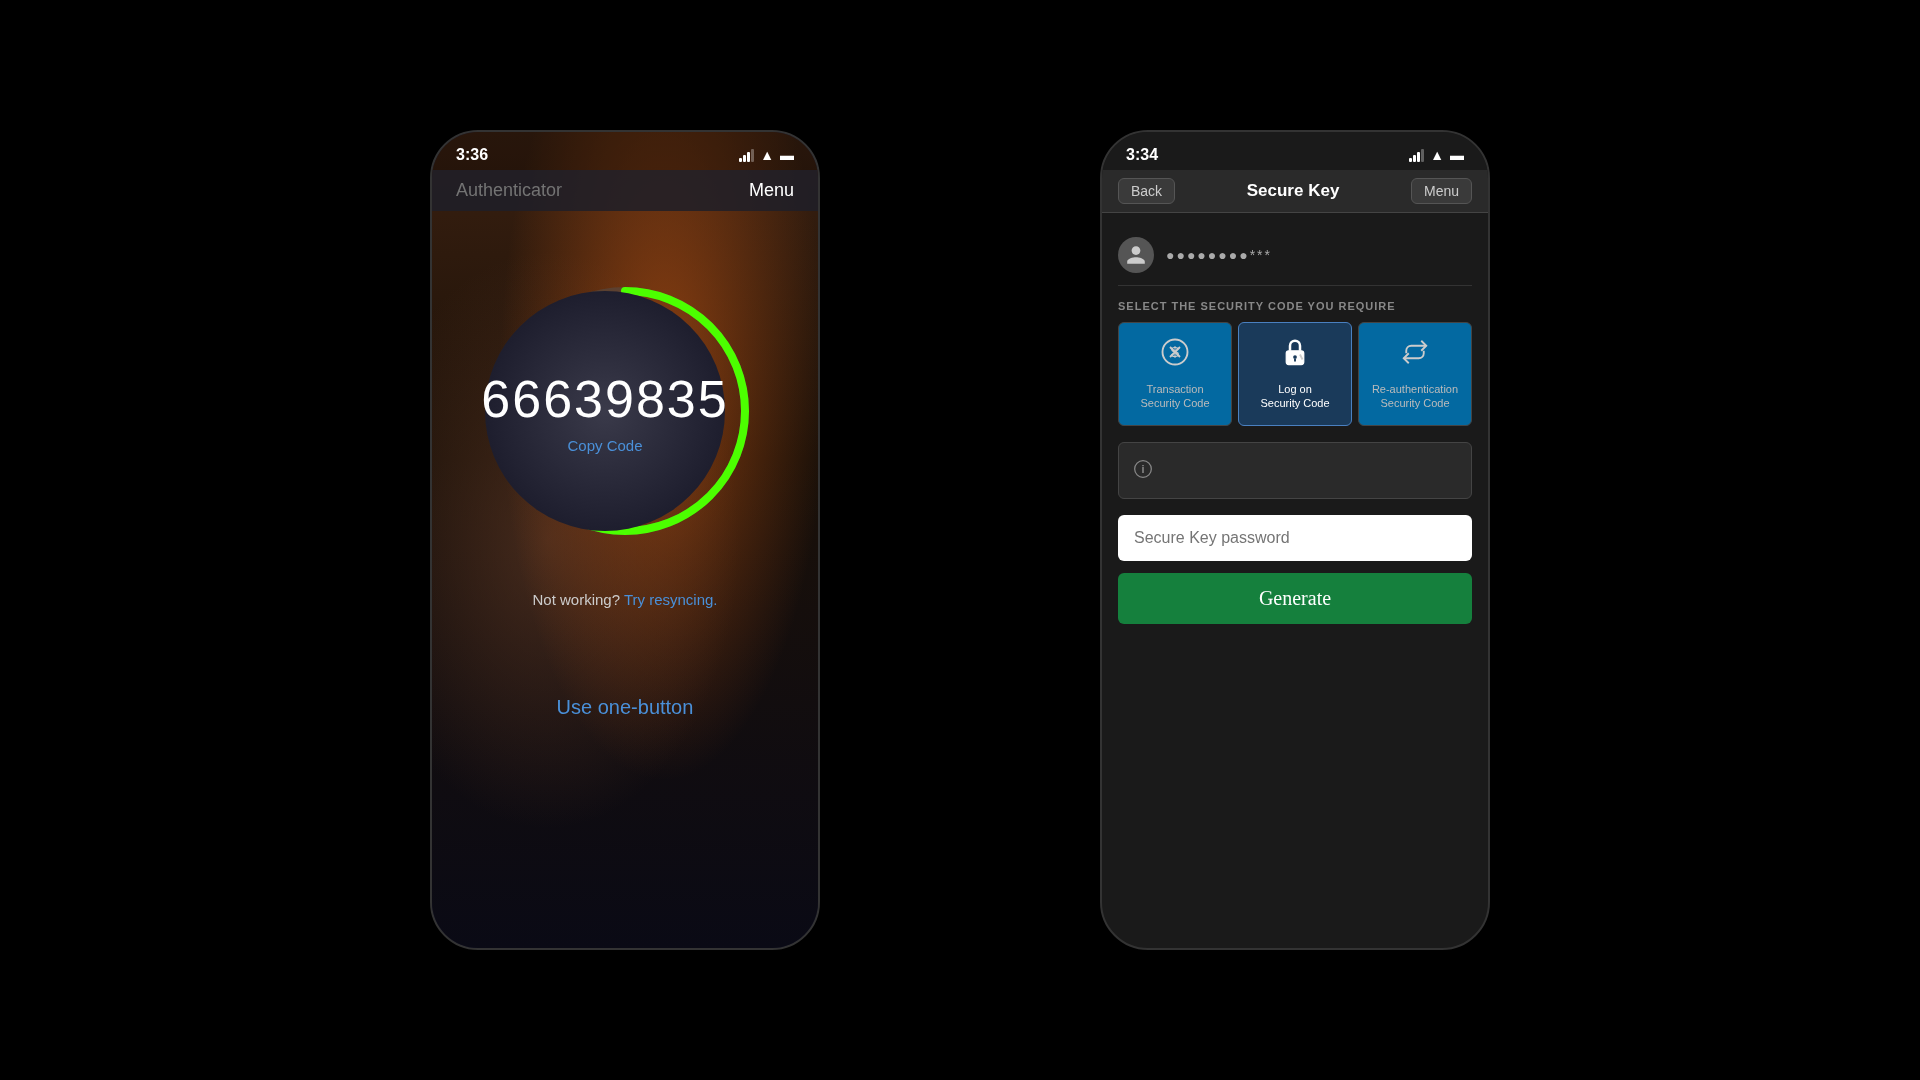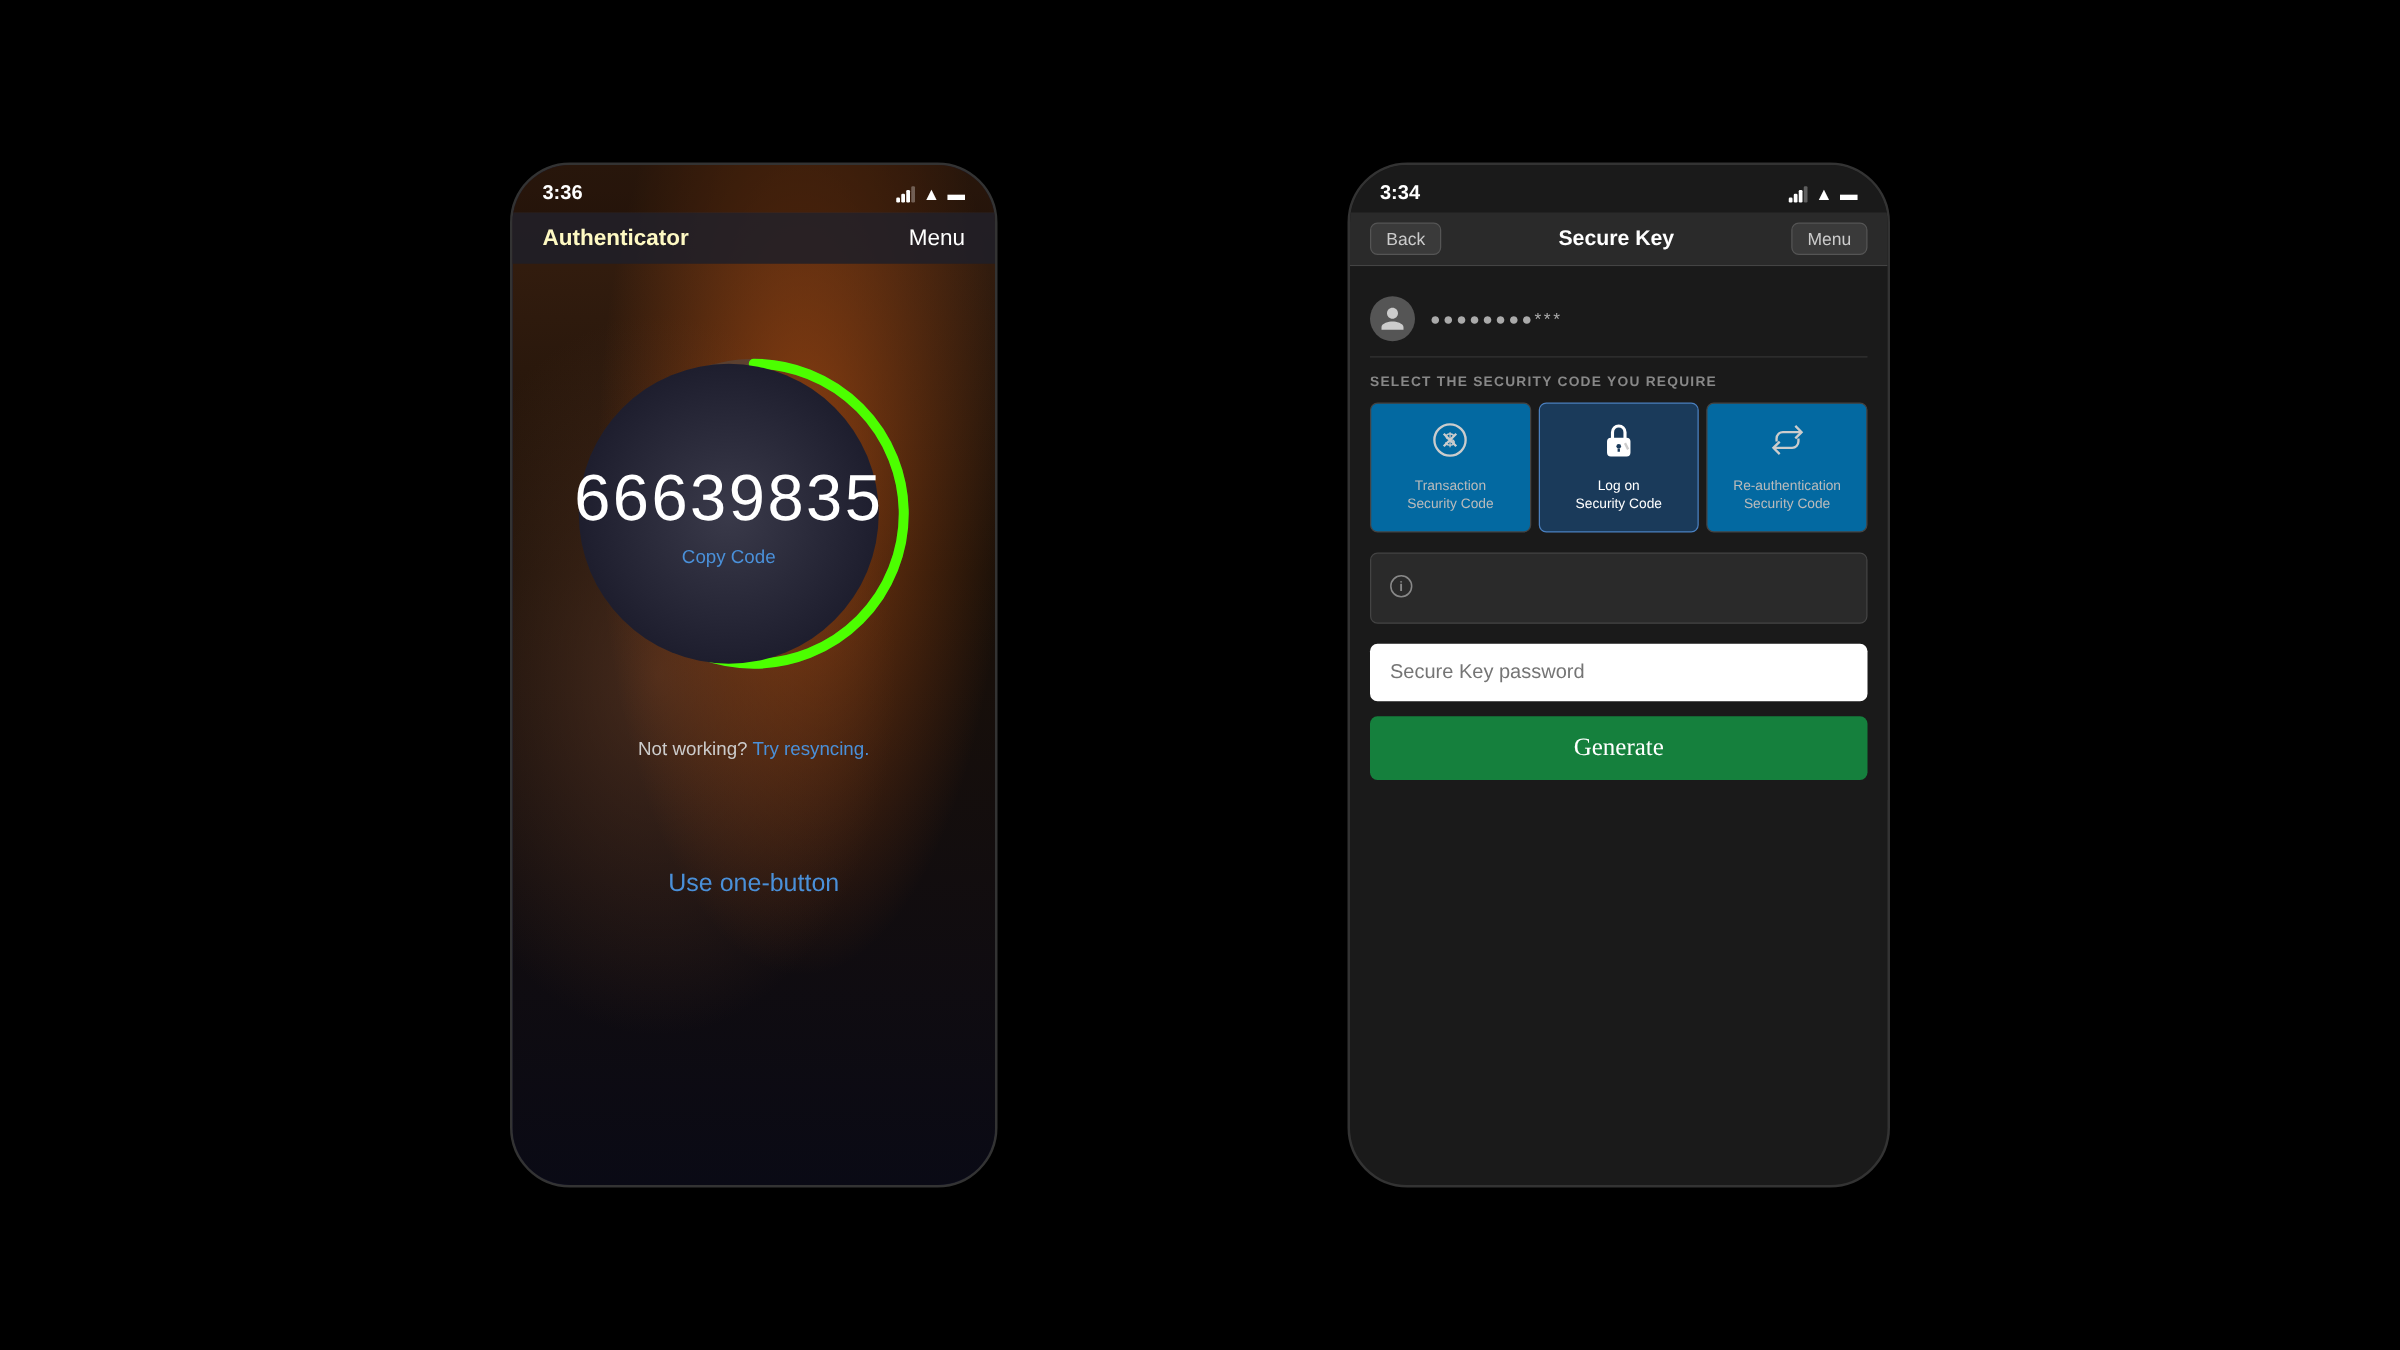--- a/index.html
+++ b/index.html
@@ -66,23 +66,23 @@
       display: flex;
       justify-content: space-between;
       align-items: center;
       padding: 10px 24px;
       background: rgba(30,30,40,0.85);
       position: relative;
       z-index: 10;
     }
 
     .phone-left .nav-bar .nav-title {
-      color: #fef9c3;
+      color: #737373;
       font-size: 18px;
-      font-weight: 700;
+      font-weight: 400;
     }
 
     .phone-left .nav-bar .nav-menu {
       color: #fff;
       font-size: 18px;
       font-weight: 400;
     }
 
     
     .phone-left .bg-overlay {
@@ -179,21 +179,21 @@
 
     .use-one-button {
       color: #4a90d9;
       font-size: 20px;
       margin-top: 88px;
       cursor: pointer;
     }
 
     
     .phone-right {
-      width: 434px;
+      width: 390px;
       height: 820px;
       background: #1a1a1a;
       border-radius: 48px;
       overflow: hidden;
       position: relative;
       border: 2px solid #333;
       box-shadow: 0 0 60px rgba(0,0,0,0.8);
     }
 
     .phone-right .status-bar {

